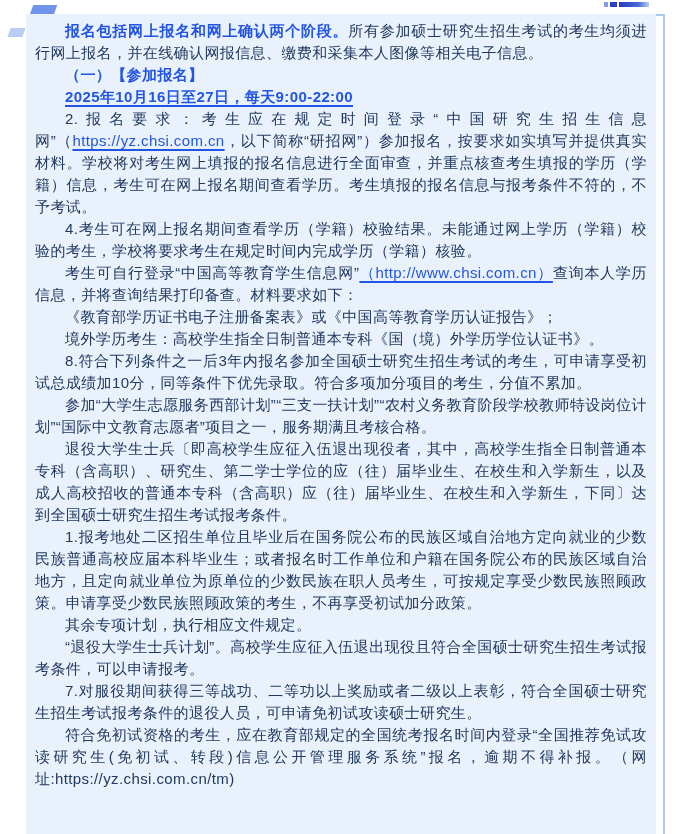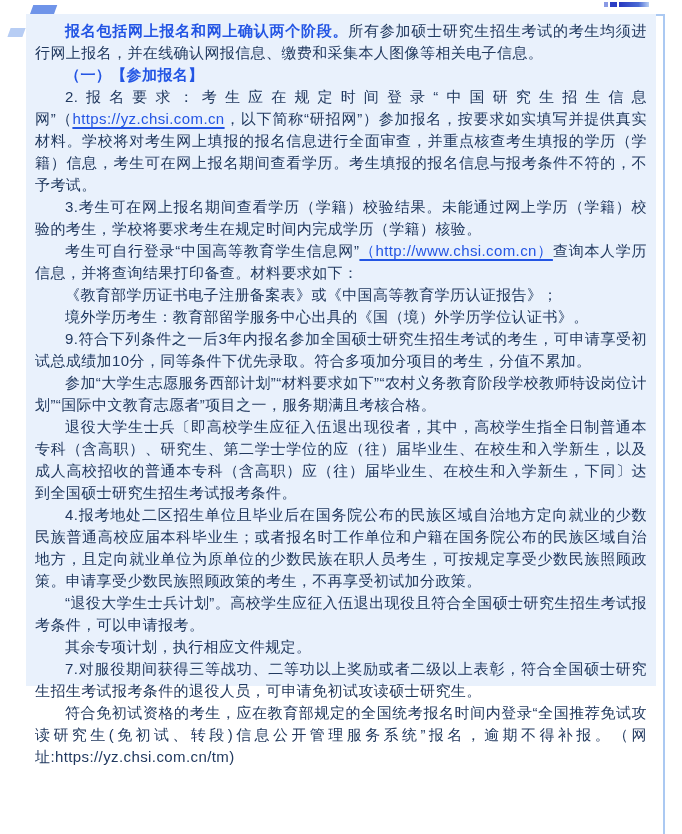--- a/index.html
+++ b/index.html
@@ -32,21 +32,21 @@
     background:linear-gradient(90deg,#2838c0 0%,#4a6ad4 65%,#b9d0f4 100%);}
   
   .card-outline{
     position:absolute;left:650px;top:14px;width:13px;height:818px;
     border-top:2px solid var(--outline);
     border-right:2px solid var(--outline);
     pointer-events:none;
   }
   
   .card{
-    position:absolute;left:26px;top:14px;width:630px;height:672px;
+    position:absolute;left:26px;top:14px;width:630px;height:820px;
     background:var(--card-bg);
     box-sizing:border-box;
     padding:6px 9px 10px 9px;
   }
   .doc{
     color:var(--body-text);
     font-size:15px;
     line-height:22px;
     letter-spacing:0.4px;
     text-align:justify;
@@ -73,27 +73,28 @@
 <div class="deco-para-sm"></div>
 <div class="deco-dash-1"></div>
 <div class="deco-dash-2"></div>
 <div class="deco-dash-3"></div>
 <div class="card-outline"></div>
 
 <div class="card">
   <div class="doc">
       <p class="para body"><span class="seg-blue-bold">报名包括网上报名和网上确认两个阶段。</span><span class="seg-normal">所有参加硕士研究生招生考试的考生均须进行网上报名，并在线确认网报信息、缴费和采集本人图像等相关电子信息。</span></p>
       <p class="para heading"><span class="seg-blue-bold">（一）【参加报名】</span></p>
+      <p class="para date"><span class="seg-blue-bold-underline">2025年10月16日至27日，每天9:00-22:00</span></p>
       <p class="para body"><span class="seg-normal">2.报名要求：考生应在规定时间登录“中国研究生招生信息网”（</span><span class="seg-link">https://yz.chsi.com.cn</span><span class="seg-normal">，以下简称“研招网”）参加报名，按要求如实填写并提供真实材料。学校将对考生网上填报的报名信息进行全面审查，并重点核查考生填报的学历（学籍）信息，考生可在网上报名期间查看学历。考生填报的报名信息与报考条件不符的，不予考试。</span></p>
-      <p class="para body"><span class="seg-normal">3.考生可在网上报名期间查看学历（学籍）校验结果。未能通过网上学历（学籍）校验的考生，学校将要求考生在规定时间内完成学历（学籍）核验。</span></p>
+      <p class="para body"><span class="seg-normal">4.考生可在网上报名期间查看学历（学籍）校验结果。未能通过网上学历（学籍）校验的考生，学校将要求考生在规定时间内完成学历（学籍）核验。</span></p>
       <p class="para body"><span class="seg-normal">考生可自行登录“中国高等教育学生信息网”</span><span class="seg-link">（http://www.chsi.com.cn）</span><span class="seg-normal">查询本人学历信息，并将查询结果打印备查。材料要求如下：</span></p>
       <p class="para body"><span class="seg-normal">《教育部学历证书电子注册备案表》或《中国高等教育学历认证报告》；</span></p>
-      <p class="para body"><span class="seg-normal">境外学历考生：教育部留学服务中心出具的《国（境）外学历学位认证书》。</span></p>
-      <p class="para body"><span class="seg-normal">9.符合下列条件之一后3年内报名参加全国硕士研究生招生考试的考生，可申请享受初试总成绩加10分，同等条件下优先录取。符合多项加分项目的考生，分值不累加。</span></p>
-      <p class="para body"><span class="seg-normal">参加“大学生志愿服务西部计划”“材料要求如下”“农村义务教育阶段学校教师特设岗位计划”“国际中文教育志愿者”项目之一，服务期满且考核合格。</span></p>
+      <p class="para body"><span class="seg-normal">境外学历考生：高校学生指全日制普通本专科《国（境）外学历学位认证书》。</span></p>
+      <p class="para body"><span class="seg-normal">8.符合下列条件之一后3年内报名参加全国硕士研究生招生考试的考生，可申请享受初试总成绩加10分，同等条件下优先录取。符合多项加分项目的考生，分值不累加。</span></p>
+      <p class="para body"><span class="seg-normal">参加“大学生志愿服务西部计划”“三支一扶计划”“农村义务教育阶段学校教师特设岗位计划”“国际中文教育志愿者”项目之一，服务期满且考核合格。</span></p>
       <p class="para body"><span class="seg-normal">退役大学生士兵〔即高校学生应征入伍退出现役者，其中，高校学生指全日制普通本专科（含高职）、研究生、第二学士学位的应（往）届毕业生、在校生和入学新生，以及成人高校招收的普通本专科（含高职）应（往）届毕业生、在校生和入学新生，下同〕达到全国硕士研究生招生考试报考条件。</span></p>
-      <p class="para body"><span class="seg-normal">4.报考地处二区招生单位且毕业后在国务院公布的民族区域自治地方定向就业的少数民族普通高校应届本科毕业生；或者报名时工作单位和户籍在国务院公布的民族区域自治地方，且定向就业单位为原单位的少数民族在职人员考生，可按规定享受少数民族照顾政策。申请享受少数民族照顾政策的考生，不再享受初试加分政策。</span></p>
+      <p class="para body"><span class="seg-normal">1.报考地处二区招生单位且毕业后在国务院公布的民族区域自治地方定向就业的少数民族普通高校应届本科毕业生；或者报名时工作单位和户籍在国务院公布的民族区域自治地方，且定向就业单位为原单位的少数民族在职人员考生，可按规定享受少数民族照顾政策。申请享受少数民族照顾政策的考生，不再享受初试加分政策。</span></p>
+      <p class="para body"><span class="seg-normal">其余专项计划，执行相应文件规定。</span></p>
       <p class="para body"><span class="seg-normal">“退役大学生士兵计划”。高校学生应征入伍退出现役且符合全国硕士研究生招生考试报考条件，可以申请报考。</span></p>
-      <p class="para body"><span class="seg-normal">其余专项计划，执行相应文件规定。</span></p>
       <p class="para body"><span class="seg-normal">7.对服役期间获得三等战功、二等功以上奖励或者二级以上表彰，符合全国硕士研究生招生考试报考条件的退役人员，可申请免初试攻读硕士研究生。</span></p>
       <p class="para body"><span class="seg-normal">符合免初试资格的考生，应在教育部规定的全国统考报名时间内登录“全国推荐免试攻读研究生(免初试、转段)信息公开管理服务系统”报名，逾期不得补报。（网址:https://yz.chsi.com.cn/tm)</span></p>
     </div>
 </div>
 
 </body></html>

